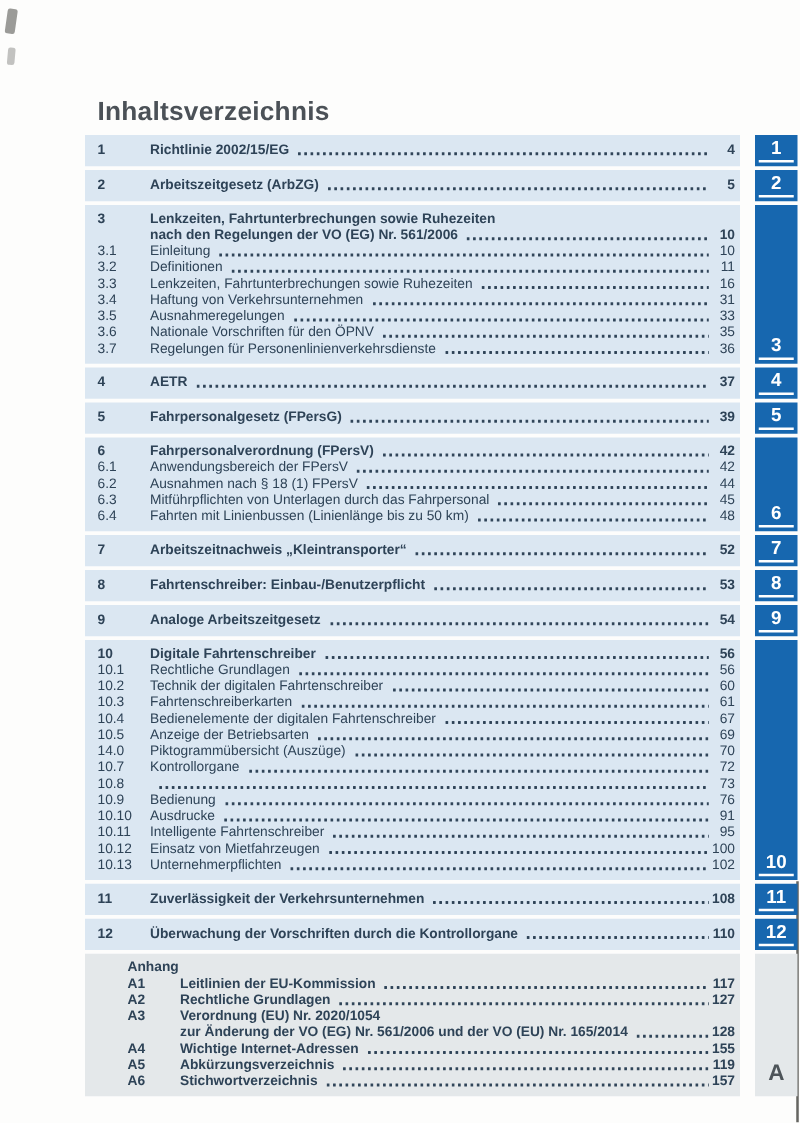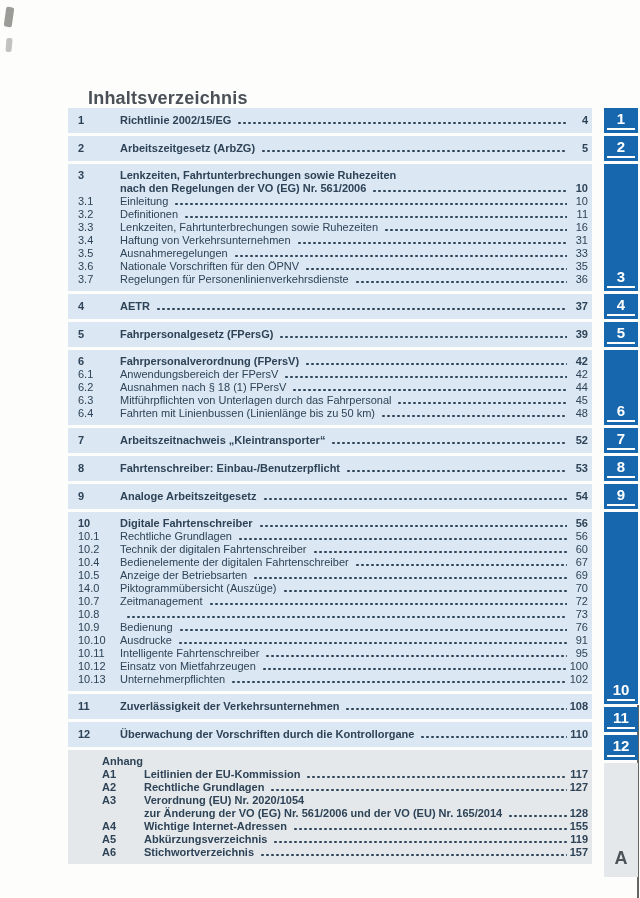--- a/index.html
+++ b/index.html
@@ -8,22 +8,22 @@
     background:#fcfcfb;
     font-family:"Liberation Sans","DejaVu Sans",sans-serif;
   }
   #sheet{position:absolute;inset:0;background:#fdfdfc;}
   
   .scan-mark-1{position:absolute;left:5px;top:7px;width:8px;height:20px;background:#4a4a46;opacity:.55;transform:rotate(8deg);border-radius:2px;}
   .scan-mark-2{position:absolute;left:6px;top:38px;width:6px;height:14px;background:#6a6a66;opacity:.4;transform:rotate(5deg);border-radius:2px;}
   .scan-edge-right{position:absolute;right:1px;top:705px;width:2px;height:193px;background:#3f3f3a;opacity:.8;}
 
   h1{
-    position:absolute;left:78px;top:78px;margin:10px;
-    font-size:18px;font-weight:bold;letter-spacing:.2px;
+    position:absolute;left:78px;top:78px;margin:0;
+    font-size:21px;font-weight:bold;letter-spacing:.2px;
     color:var(--title_gray,#4b5157);
   }
   #toc{position:absolute;left:68px;top:108px;width:524px;}
   .band{
     background:var(--band_blue,#dbe7f2);
     padding:6px 0;margin-bottom:3px;
   }
   .band.multi{padding:5px 0;}
   .band.gray{background:var(--band_gray,#e4e8ea);margin-top:3px;padding-left:24px;}
   .row{
@@ -225,40 +225,46 @@
           <span class="leader"></span>
           <span class="pg">56</span>
         </div>
         <div class="row">
           <span class="num">10.2</span>
           <span class="ttl">Technik der digitalen Fahrtenschreiber</span>
           <span class="leader"></span>
           <span class="pg">60</span>
         </div>
         <div class="row">
+          <span class="num">10.3</span>
+          <span class="ttl">Fahrtenschreiberkarten</span>
+          <span class="leader"></span>
+          <span class="pg">61</span>
+        </div>
+        <div class="row">
           <span class="num">10.4</span>
           <span class="ttl">Bedienelemente der digitalen Fahrtenschreiber</span>
           <span class="leader"></span>
           <span class="pg">67</span>
         </div>
         <div class="row">
           <span class="num">10.5</span>
           <span class="ttl">Anzeige der Betriebsarten</span>
           <span class="leader"></span>
           <span class="pg">69</span>
         </div>
         <div class="row">
           <span class="num">14.0</span>
           <span class="ttl">Piktogrammübersicht (Auszüge)</span>
           <span class="leader"></span>
           <span class="pg">70</span>
         </div>
         <div class="row">
           <span class="num">10.7</span>
-          <span class="ttl">Zeitmanagement</span>
+          <span class="ttl">Kontrollorgane</span>
           <span class="leader"></span>
           <span class="pg">72</span>
         </div>
         <div class="row">
           <span class="num">10.8</span>
           <span class="leader"></span>
           <span class="pg">73</span>
         </div>
         <div class="row">
           <span class="num">10.9</span>

